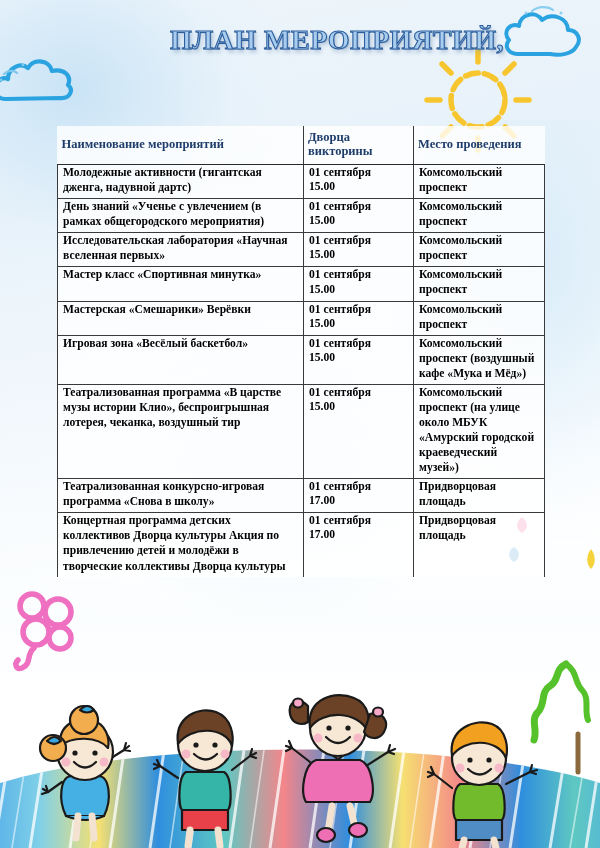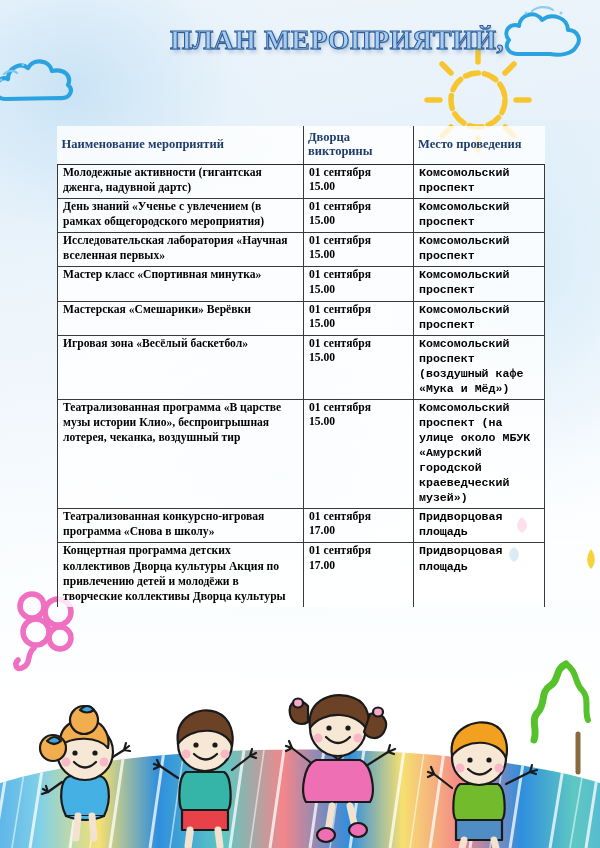--- a/index.html
+++ b/index.html
@@ -115,21 +115,21 @@
 
   table.plan tbody td {
     border-top: 1.2px solid #3a3a3a;
     border-bottom: 1.2px solid #3a3a3a;
     font-size: 11.6px;
     font-weight: bold;
     line-height: 1.30;
     color: #000000;
   }
   table.plan tbody td.c1 { border-left: 1.1px solid #3a3a3a; }
-  table.plan tbody td.c3 { border-right: 1.1px solid #3a3a3a; font-family: Liberation Mono, monospace; }
+  table.plan tbody td.c3 { border-right: 1.1px solid #3a3a3a; }
   table.plan tbody td.c2 {
     text-align: left;
     line-height: 1.22;
     padding-top: 1px;
   }
   table.plan tbody td.c2 .d { display: block; }
   table.plan tbody td.c2 .t { display: block; }
   table.plan tbody tr:last-child td { border-bottom: none; }
 </style>
 </head>

